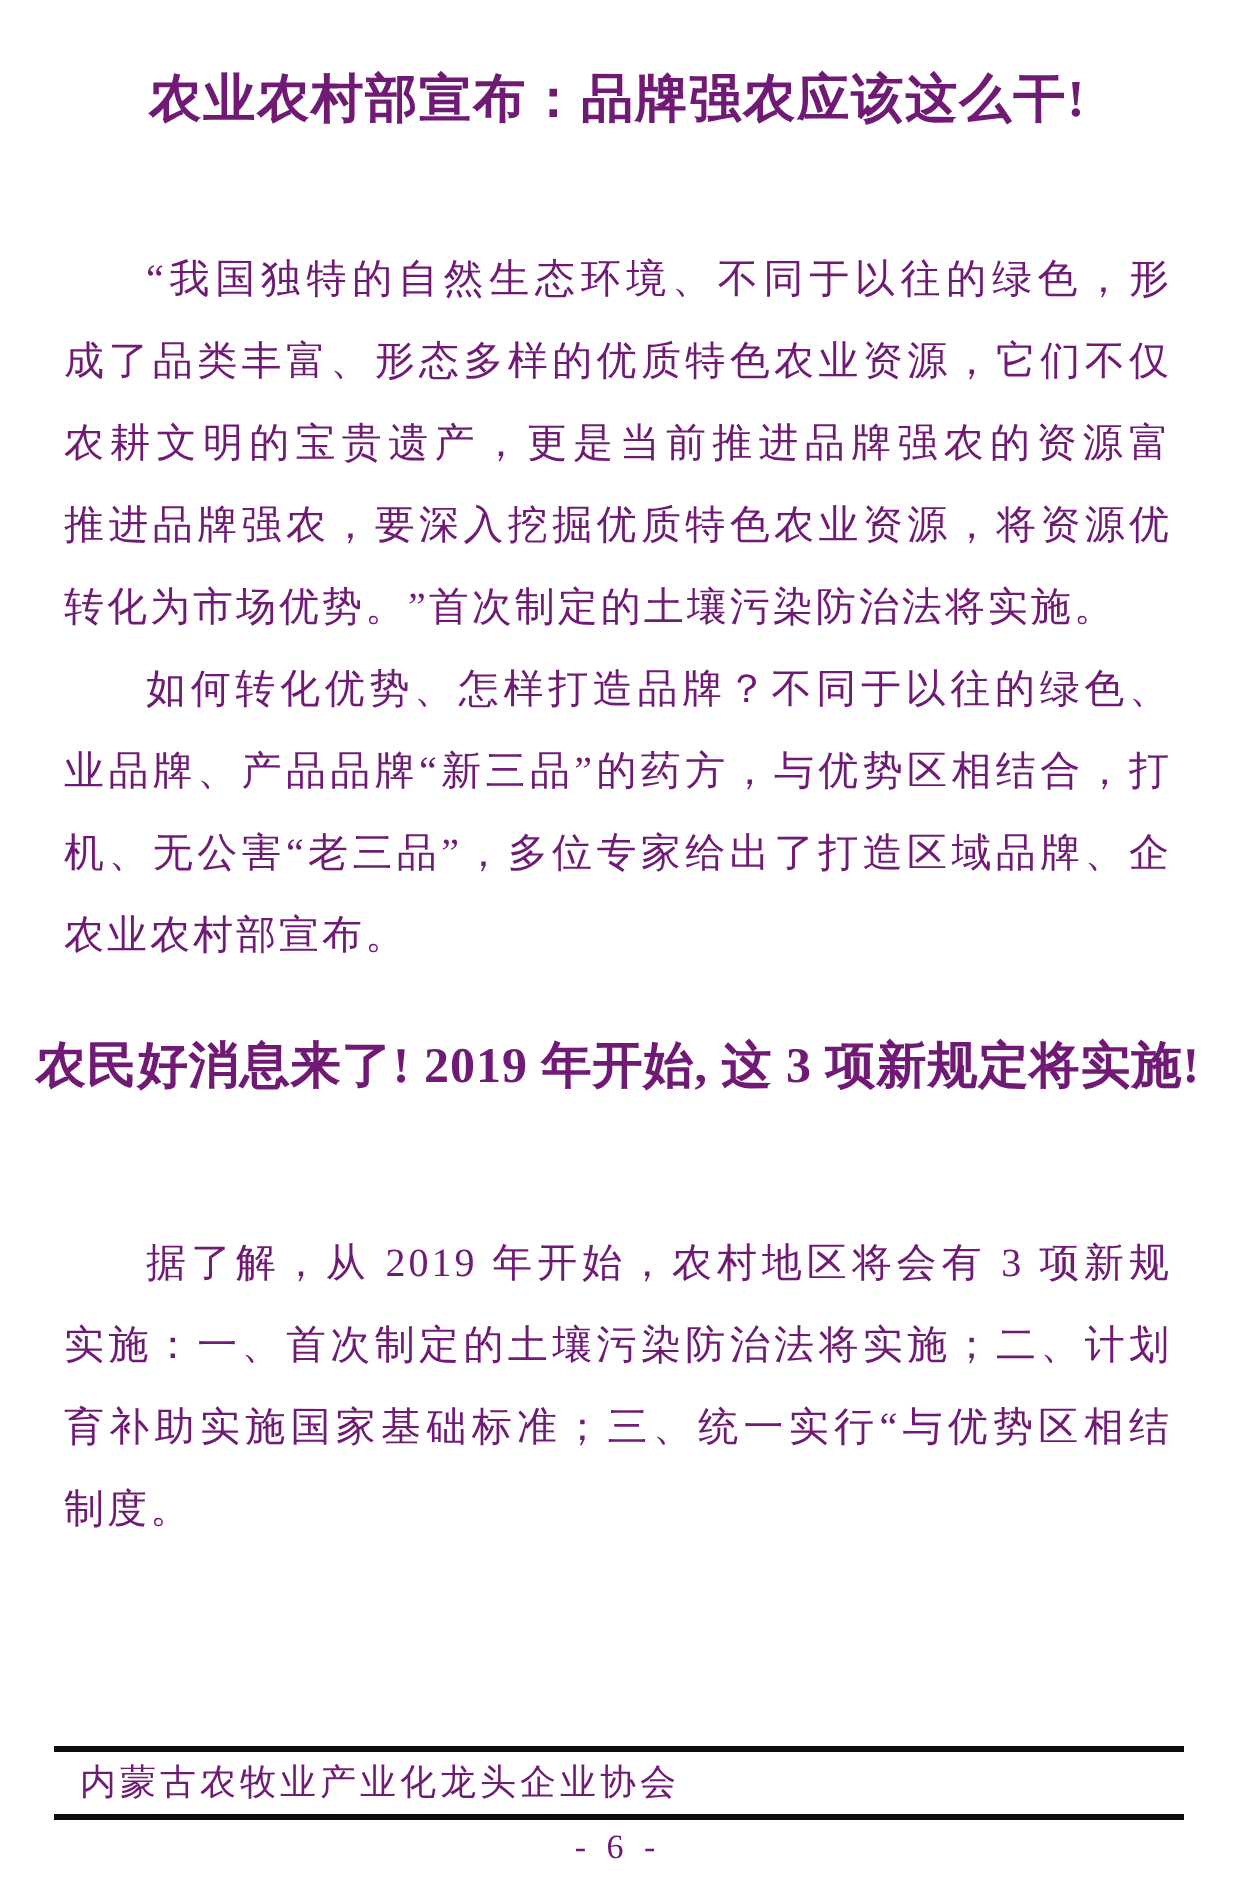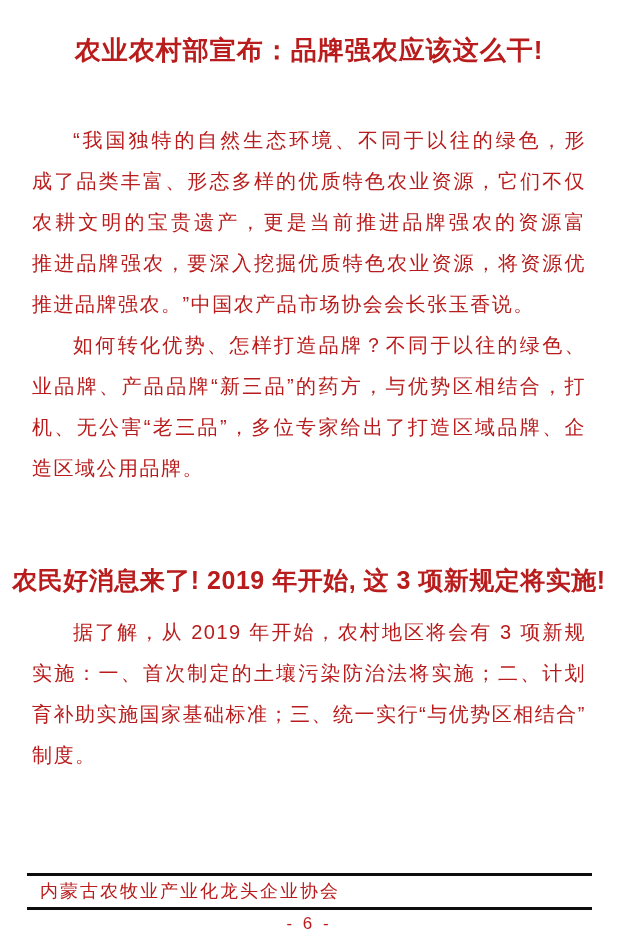--- a/index.html
+++ b/index.html
@@ -2,37 +2,37 @@
 <html><head>
 <meta charset="utf-8">
 <style>
   * { margin: 0; padding: 0; box-sizing: border-box; }
   html, body { background: #ffffff; }
   .page {
     position: relative;
     width: 618px;
     height: 947px;
     background: #ffffff;
-    color: #b91c1c;
-    font-family: Liberation Sans, sans-serif;
+    color: #701a75;
+    font-family: Liberation Serif, serif;
     overflow: hidden;
   }
   .title1 {
     position: absolute;
     top: 30px; left: 0;
     width: 618px;
     text-align: center;
     font-size: 26px;
     font-weight: bold;
     letter-spacing: 1px;
     line-height: 40px;
   }
   .title2 {
     position: absolute;
-    top: 562px; left: 0;
+    top: 516px; left: 0;
     width: 618px;
     text-align: center;
     font-size: 25px;
     font-weight: bold;
     letter-spacing: 0.5px;
     line-height: 36px;
     white-space: nowrap;
   }
   .body-block {
     position: absolute;
@@ -92,25 +92,25 @@
 
 <div class="page">
 
   <h1 class="title1">农业农村部宣布：品牌强农应该这么干!</h1>
 
   <div class="body-block para1">
     <div class="line j ind">“我国独特的自然生态环境、不同于以往的绿色，形</div>
     <div class="line j">成了品类丰富、形态多样的优质特色农业资源，它们不仅是</div>
     <div class="line j">农耕文明的宝贵遗产，更是当前推进品牌强农的资源富矿。</div>
     <div class="line j">推进品牌强农，要深入挖掘优质特色农业资源，将资源优势</div>
-    <div class="line">推进品牌强农。”中国农产品市场协会会长张玉香说。</div>
+    <div class="line">转化为市场优势。”首次制定的土壤污染防治法将实施。</div>
     <div class="line j ind">如何转化优势、怎样打造品牌？不同于以往的绿色、有</div>
     <div class="line j">业品牌、产品品牌“新三品”的药方，与优势区相结合，打</div>
     <div class="line j">机、无公害“老三品”，多位专家给出了打造区域品牌、企</div>
-    <div class="line">造区域公用品牌。</div>
+    <div class="line">农业农村部宣布。</div>
   </div>
 
   <h2 class="title2">农民好消息来了! 2019 年开始, 这 3 项新规定将实施!</h2>
 
   <div class="body-block para2">
     <div class="line j ind">据了解，从 2019 年开始，农村地区将会有 3 项新规定</div>
     <div class="line j">实施：一、首次制定的土壤污染防治法将实施；二、计划生</div>
     <div class="line j">育补助实施国家基础标准；三、统一实行“与优势区相结合”</div>
     <div class="line">制度。</div>
   </div>

